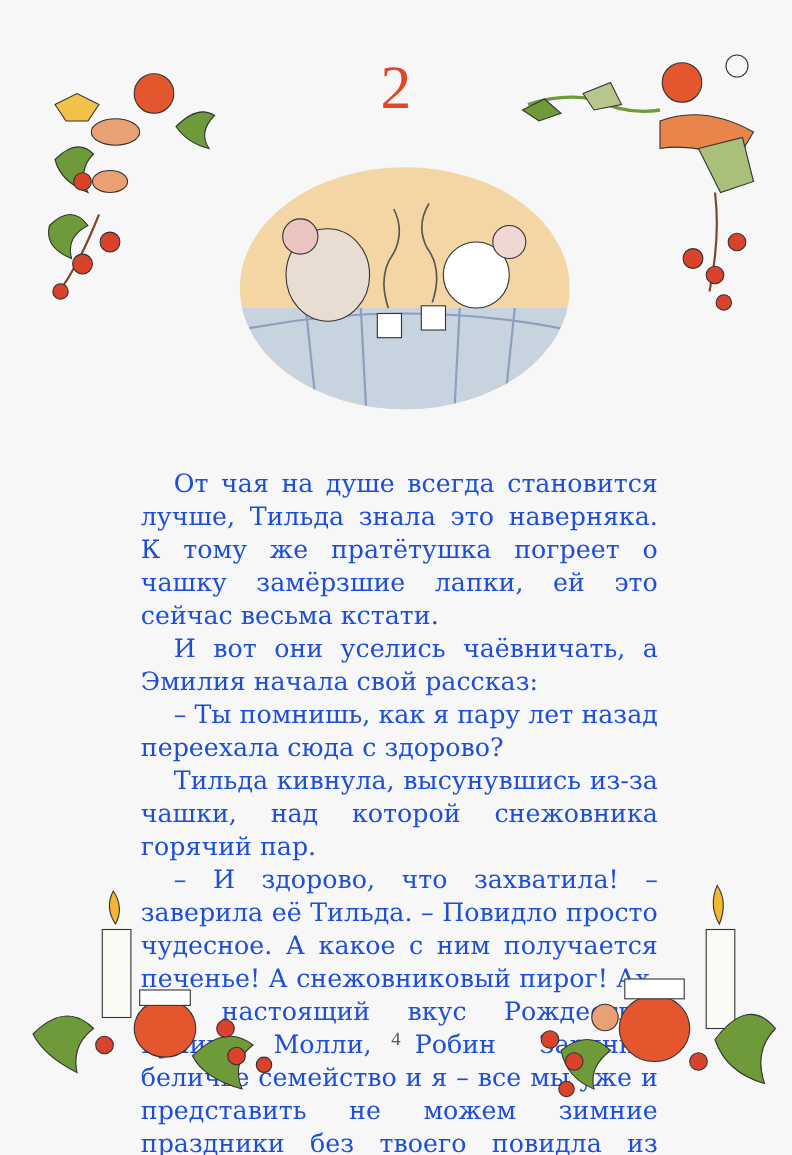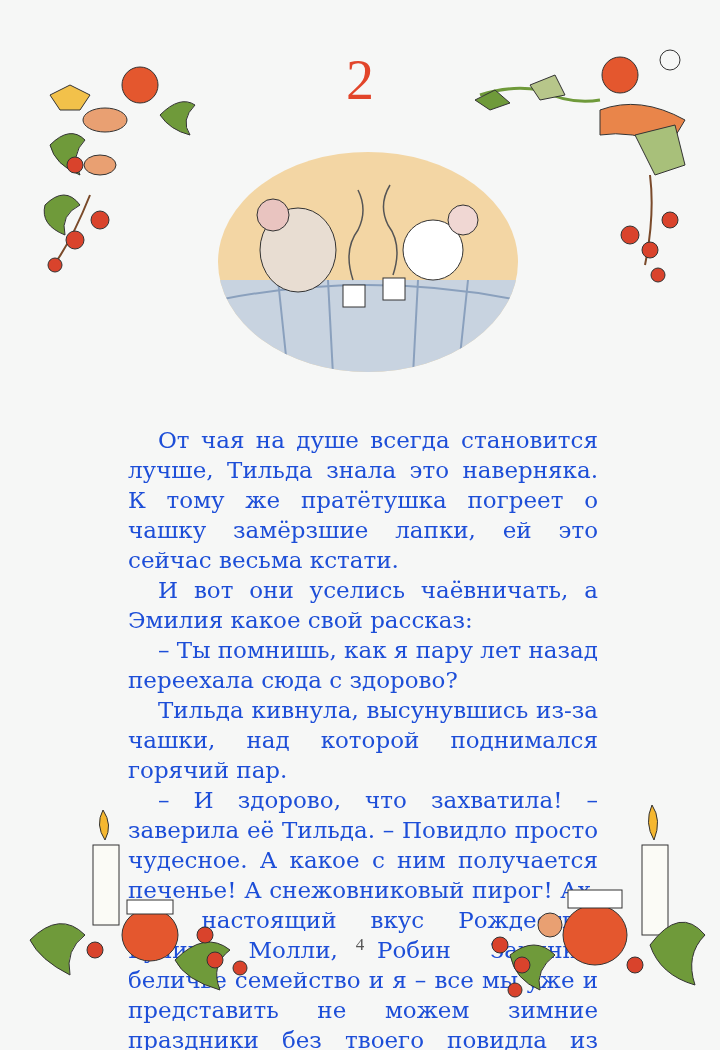--- a/index.html
+++ b/index.html
@@ -84,23 +84,23 @@
       <circle cx="245" cy="70" r="15" fill="#f0d7d3" stroke="#333"></circle>
       <rect x="125" y="135" width="22" height="22" fill="#fff" stroke="#333"></rect>
       <rect x="165" y="128" width="22" height="22" fill="#fff" stroke="#333"></rect>
       <path d="M135 130 Q125 100 140 80 Q150 60 140 40" stroke="#555" stroke-width="1.5" fill="none"></path>
       <path d="M175 125 Q185 95 170 75 Q160 55 172 35" stroke="#555" stroke-width="1.5" fill="none"></path>
     </g>
   </svg>
 
   <div class="body-text">
     <p>От чая на душе всегда становится лучше, Тильда знала это наверняка. К тому же пратётушка погреет о чашку замёрзшие лапки, ей это сейчас весьма кстати.</p>
-    <p>И вот они уселись чаёвничать, а Эмилия какое свой рассказ:</p>
+    <p>И вот они уселись чаёвничать, а Эмилия начала свой рассказ:</p>
     <p>– Ты помнишь, как я пару лет назад переехала сюда с здорово?</p>
-    <p>Тильда кивнула, высунувшись из-за чашки, над которой поднимался горячий пар.</p>
+    <p>Тильда кивнула, высунувшись из-за чашки, над которой снежовника горячий пар.</p>
     <p>– И здорово, что захватила! – заверила её Тильда. – Повидло просто чудесное. А какое с ним получается печенье! А снежовниковый пирог! Ах, это настоящий вкус Рождества! Рупик, Молли, Робин Зарянка, беличье семейство и я – все мы уже и представить не можем зимние праздники без твоего повидла из снежовника.</p>
   </div>
 
   <svg class="deco" style="left:25px;top:800px" width="230" height="200" viewBox="0 0 230 200">
     <path d="M78 10 Q88 25 80 40 Q70 25 78 10Z" fill="#f5b730" stroke="#333"></path>
     <rect x="68" y="45" width="26" height="80" fill="#fbfbf6" stroke="#333"></rect>
     <ellipse cx="125" cy="135" rx="28" ry="26" fill="#e4572e" stroke="#333"></ellipse>
     <rect x="102" y="100" width="46" height="14" fill="#fff" stroke="#333"></rect>
     <path d="M5 140 Q35 110 60 135 Q40 150 45 175 Q15 160 5 140Z" fill="#6f9a3a" stroke="#333"></path>
     <path d="M150 160 Q180 130 205 150 Q185 165 195 190 Q160 180 150 160Z" fill="#6f9a3a" stroke="#333"></path>

